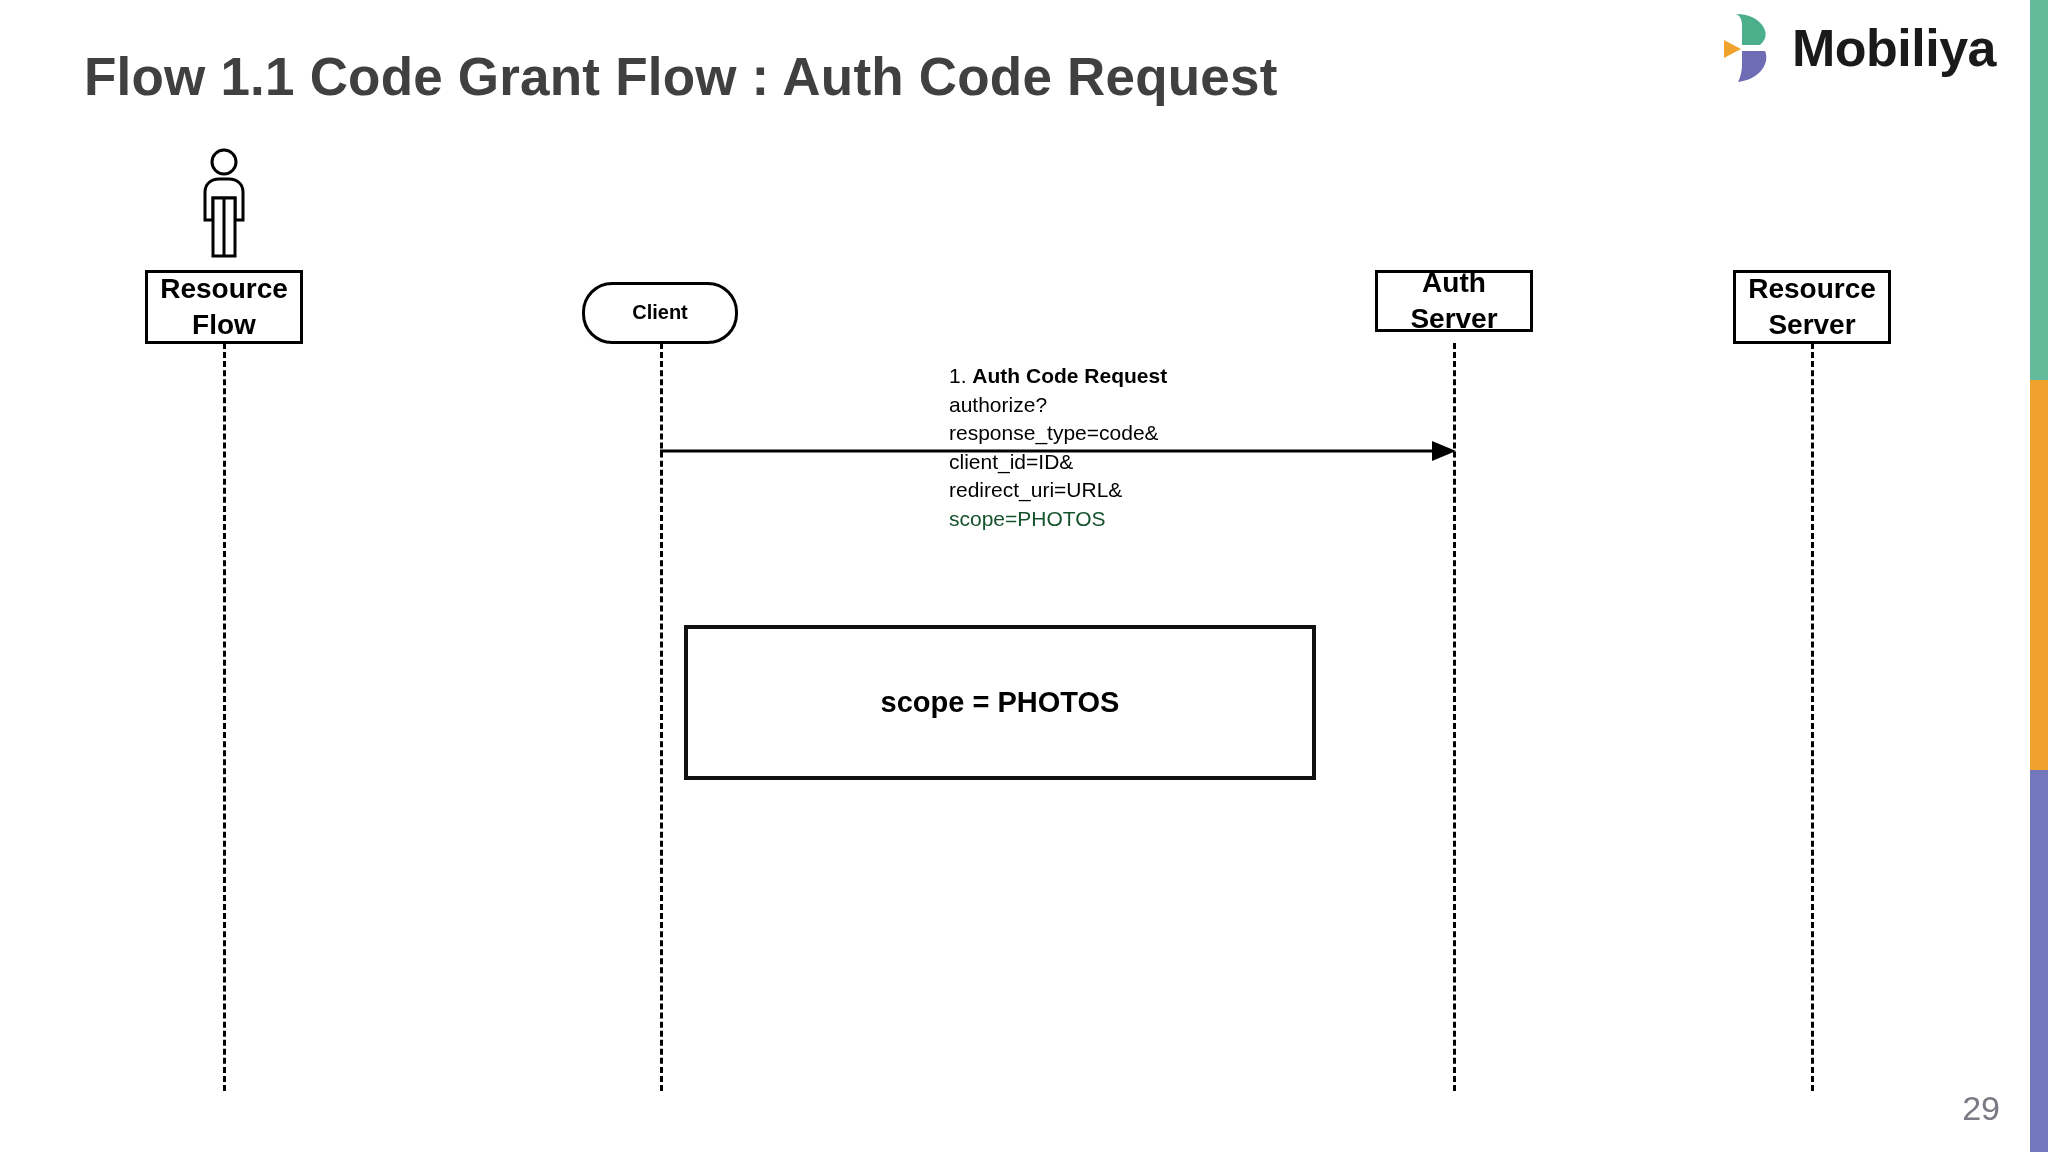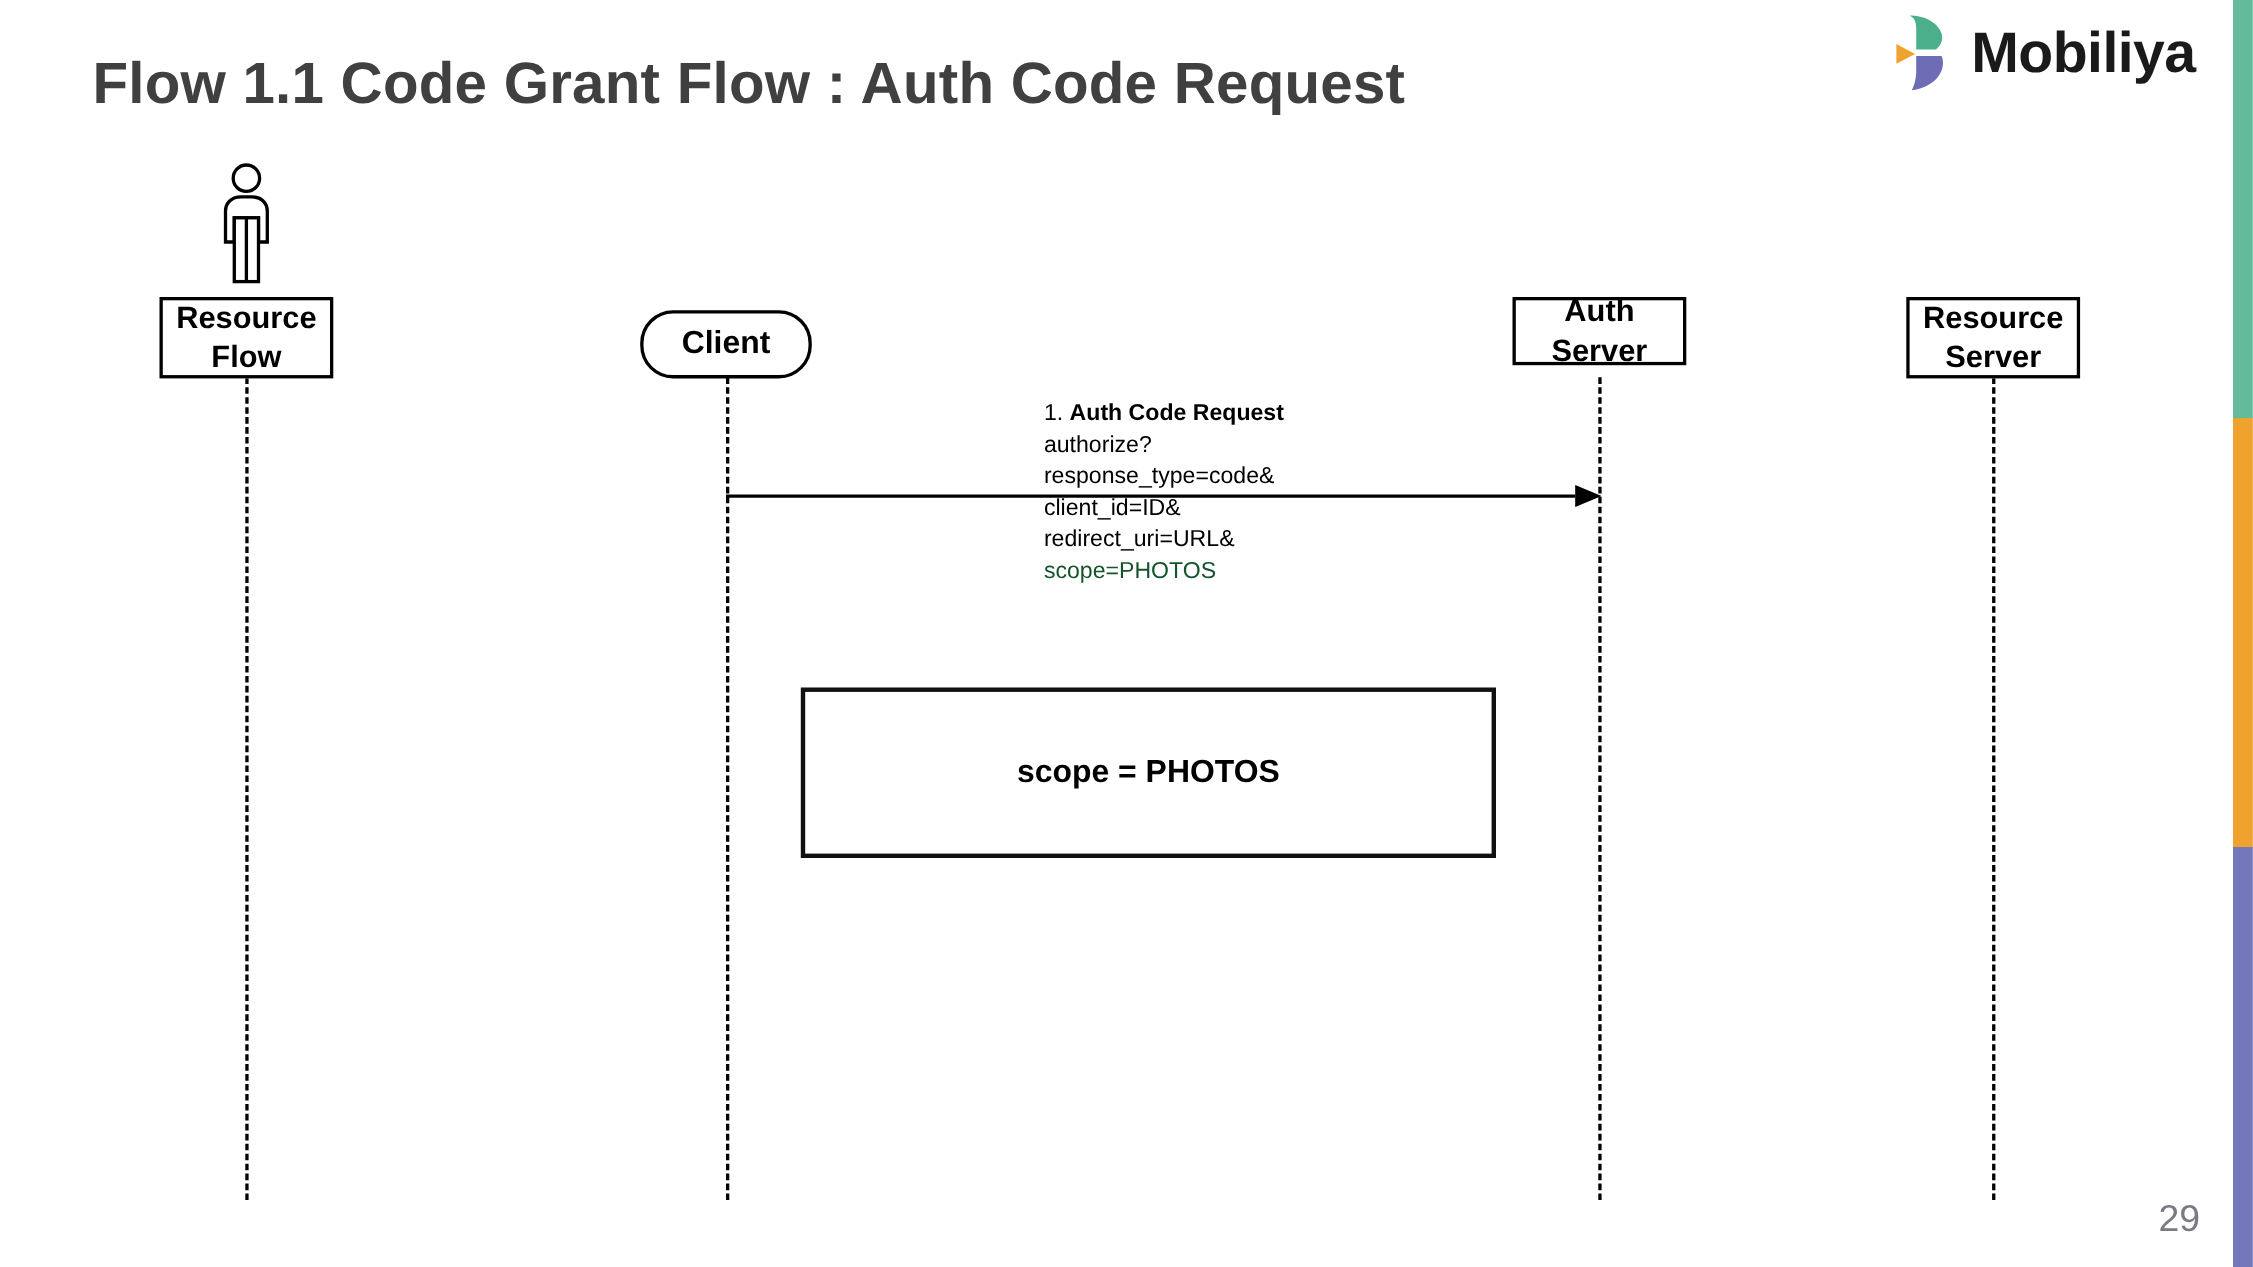--- a/index.html
+++ b/index.html
@@ -94,21 +94,21 @@
     align-items: center;
     justify-content: center;
     font-weight: 700;
     color: #000000;
     line-height: 1.28;
     text-align: center;
   }
   .participant .pline { display: block; white-space: nowrap; }
 
   .p-ro { left: 145px; top: 270px; width: 158px; height: 74px; font-size: 28px; }
-  .p-cl { left: 582px; top: 282px; width: 156px; height: 62px; font-size: 29px; border-radius: 30px; }
+  .p-cl { left: 582px; top: 282px; width: 156px; height: 62px; font-size: 20px; border-radius: 30px; }
   .p-as { left: 1375px; top: 270px; width: 158px; height: 62px; font-size: 28px; }
   .p-rs { left: 1733px; top: 270px; width: 158px; height: 74px; font-size: 28px; }
 
   
   .msg-arrow {
     position: absolute;
     left: 660px;
     top: 440px;
     width: 796px;
     height: 22px;
@@ -125,21 +125,21 @@
     color: #000000;
     background: transparent;
   }
   .msg-label .l-head { font-weight: 400; }
   .msg-label .l-head b { font-weight: 700; }
   .msg-label .l-scope { color: #14532d; }
 
   
   .note-box {
     position: absolute;
-    left: 728px;
+    left: 684px;
     top: 625px;
     width: 632px;
     height: 155px;
     box-sizing: border-box;
     border: 4px solid #111111;
     background: #ffffff;
     display: flex;
     flex-direction: column;
     align-items: center;
     justify-content: center;

